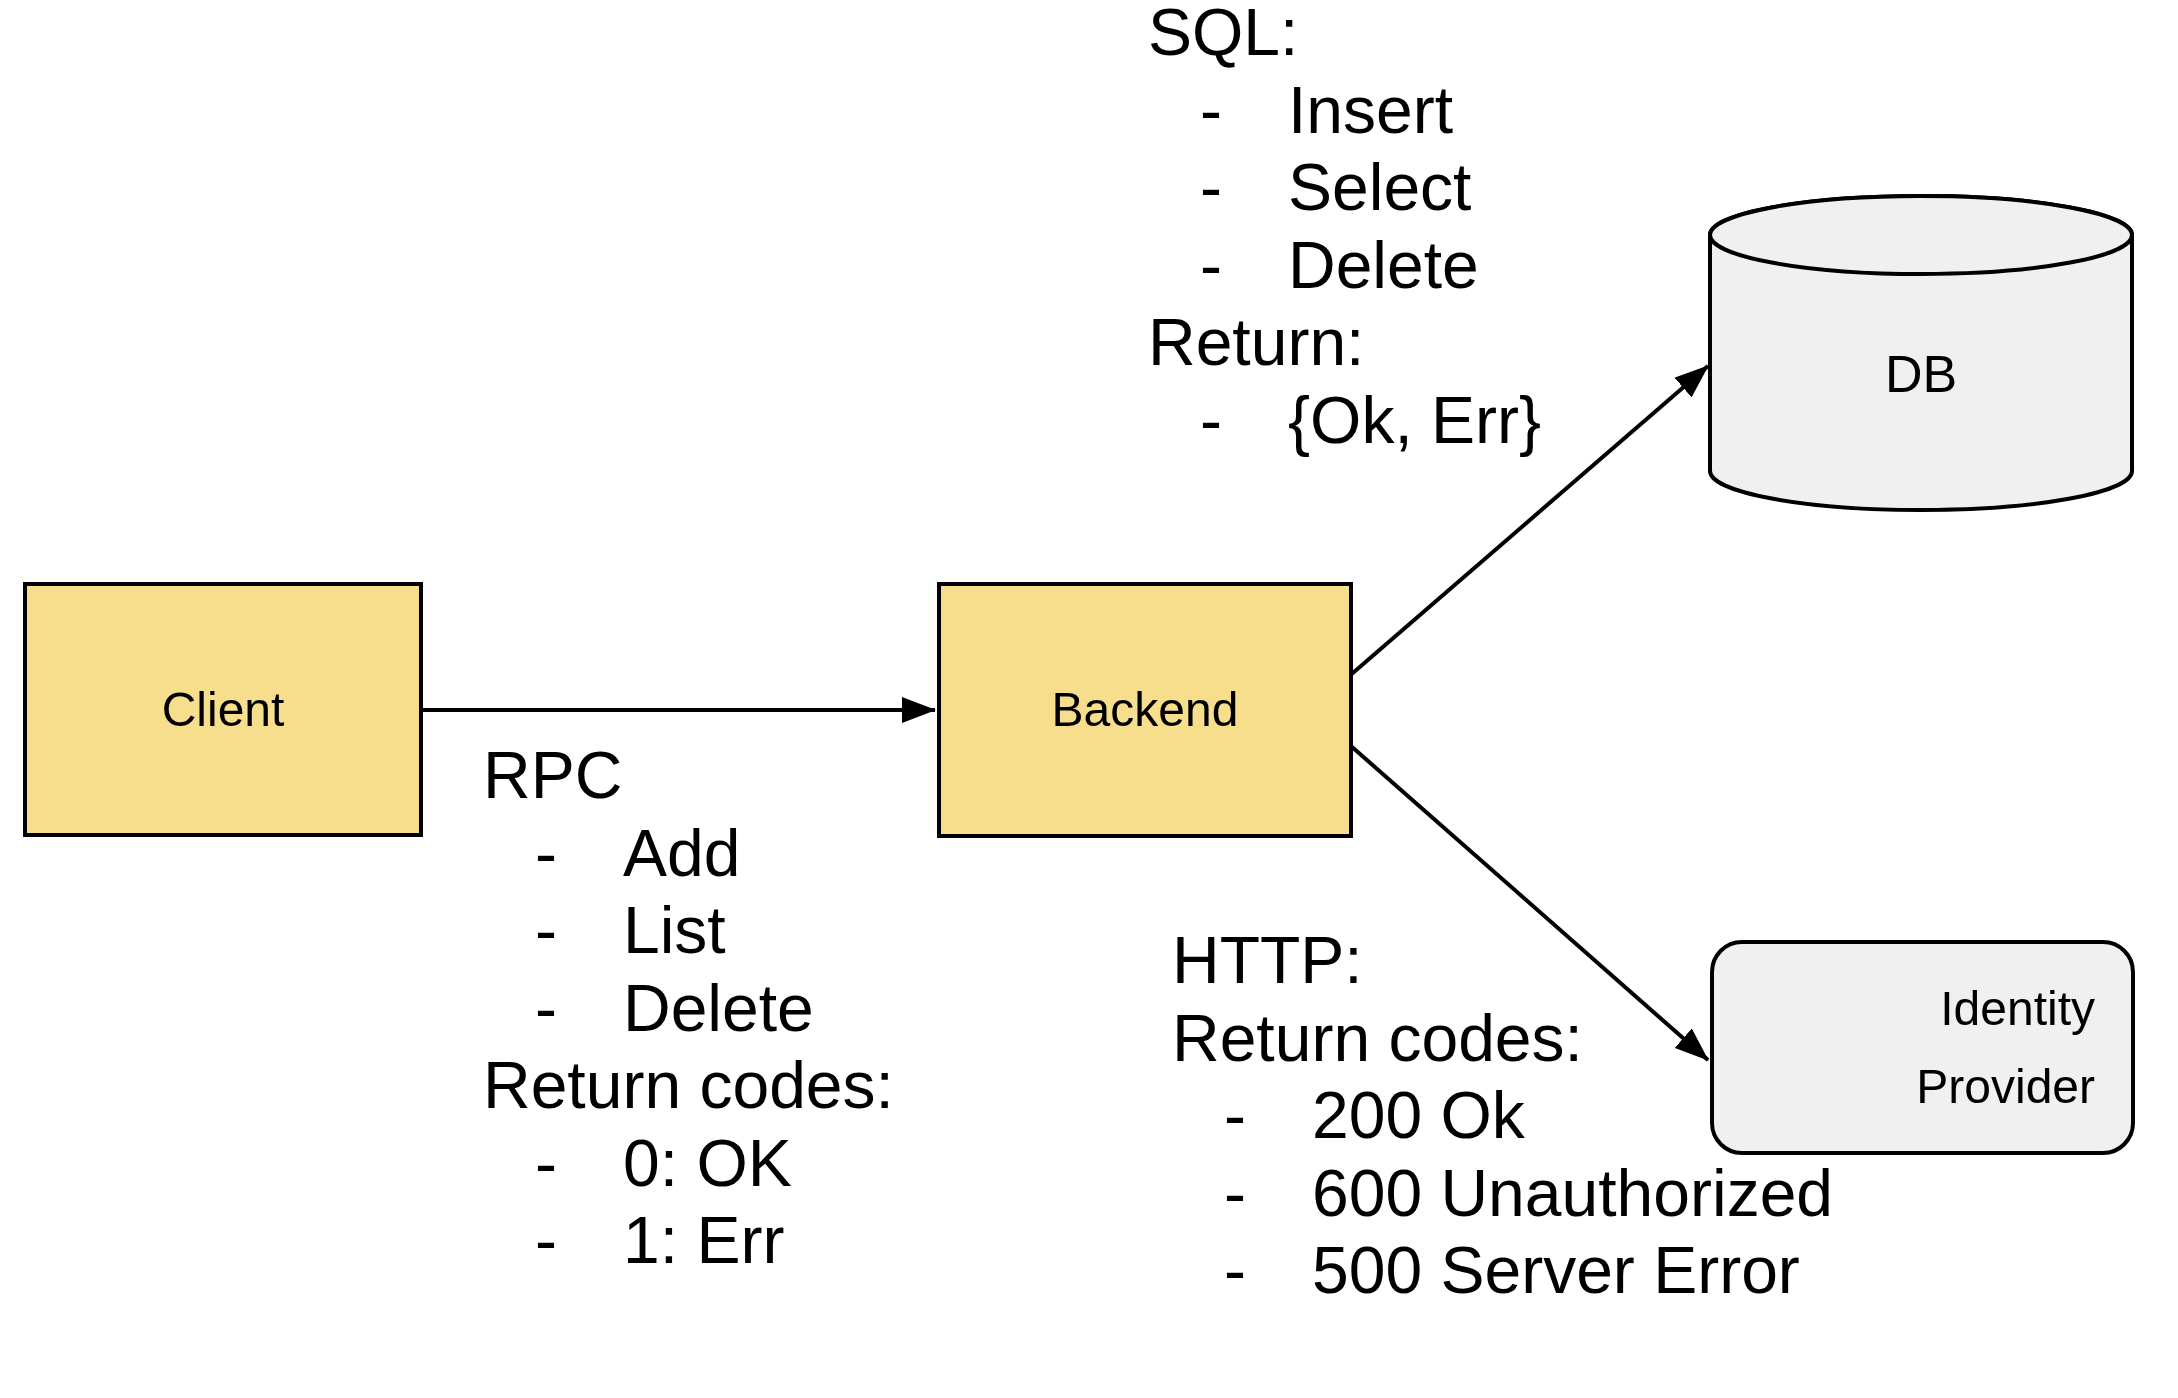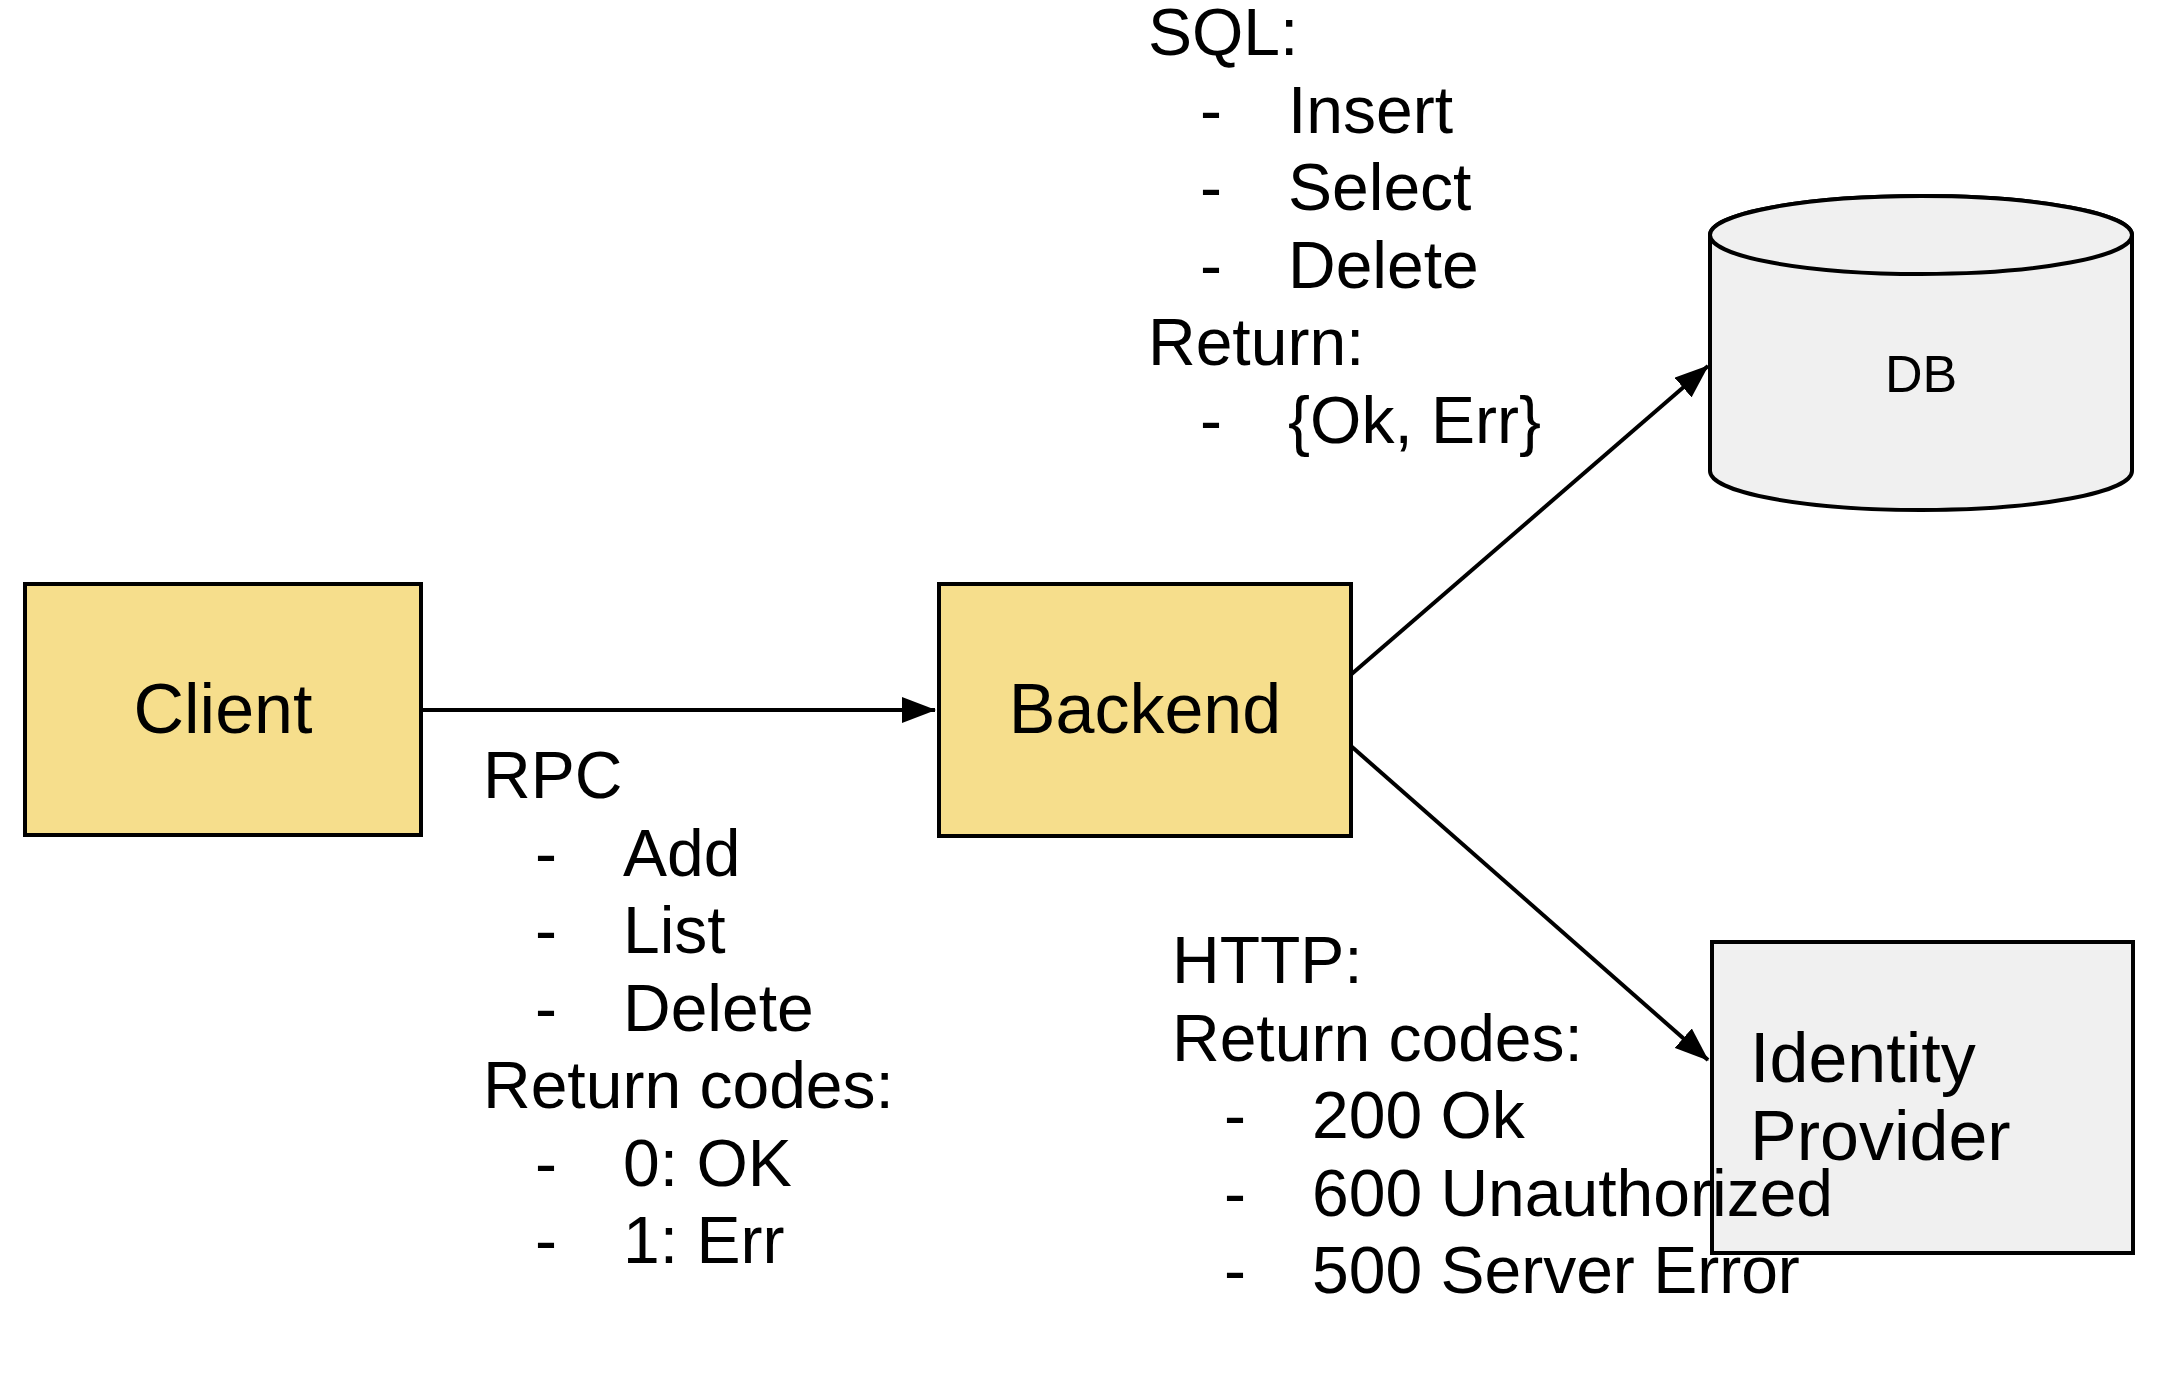--- a/index.html
+++ b/index.html
@@ -21,30 +21,30 @@
     left: 0;
     top: 0;
   }
   .node {
     position: absolute;
     box-sizing: border-box;
     border: 4px solid var(--border, #000000);
     display: flex;
     align-items: center;
     justify-content: center;
-    text-align: left;
-    font-size: 70px;
+    text-align: right;
+    font-size: 48px;
     line-height: 77.5px;
   }
   .node--yellow { background: var(--yellow, #F6DE8C); }
   .node--gray   { background: var(--gray, #F0F0F0); }
 
   .node--client   { left: 23px;   top: 582px; width: 400px; height: 255px; }
   .node--backend  { left: 937px;  top: 582px; width: 416px; height: 256px; }
-  .node--idp      { left: 1710px; top: 940px; width: 425px; height: 315px; padding: 0 36px; }
+  .node--idp      { left: 1710px; top: 940px; width: 425px; height: 215px; padding: 0 36px; border-radius: 32px; }
 
   .db-label {
     position: absolute;
     left: 1710px;
     top: 260px;
     width: 422px;
     height: 230px;
     display: flex;
     align-items: center;
     justify-content: center;

